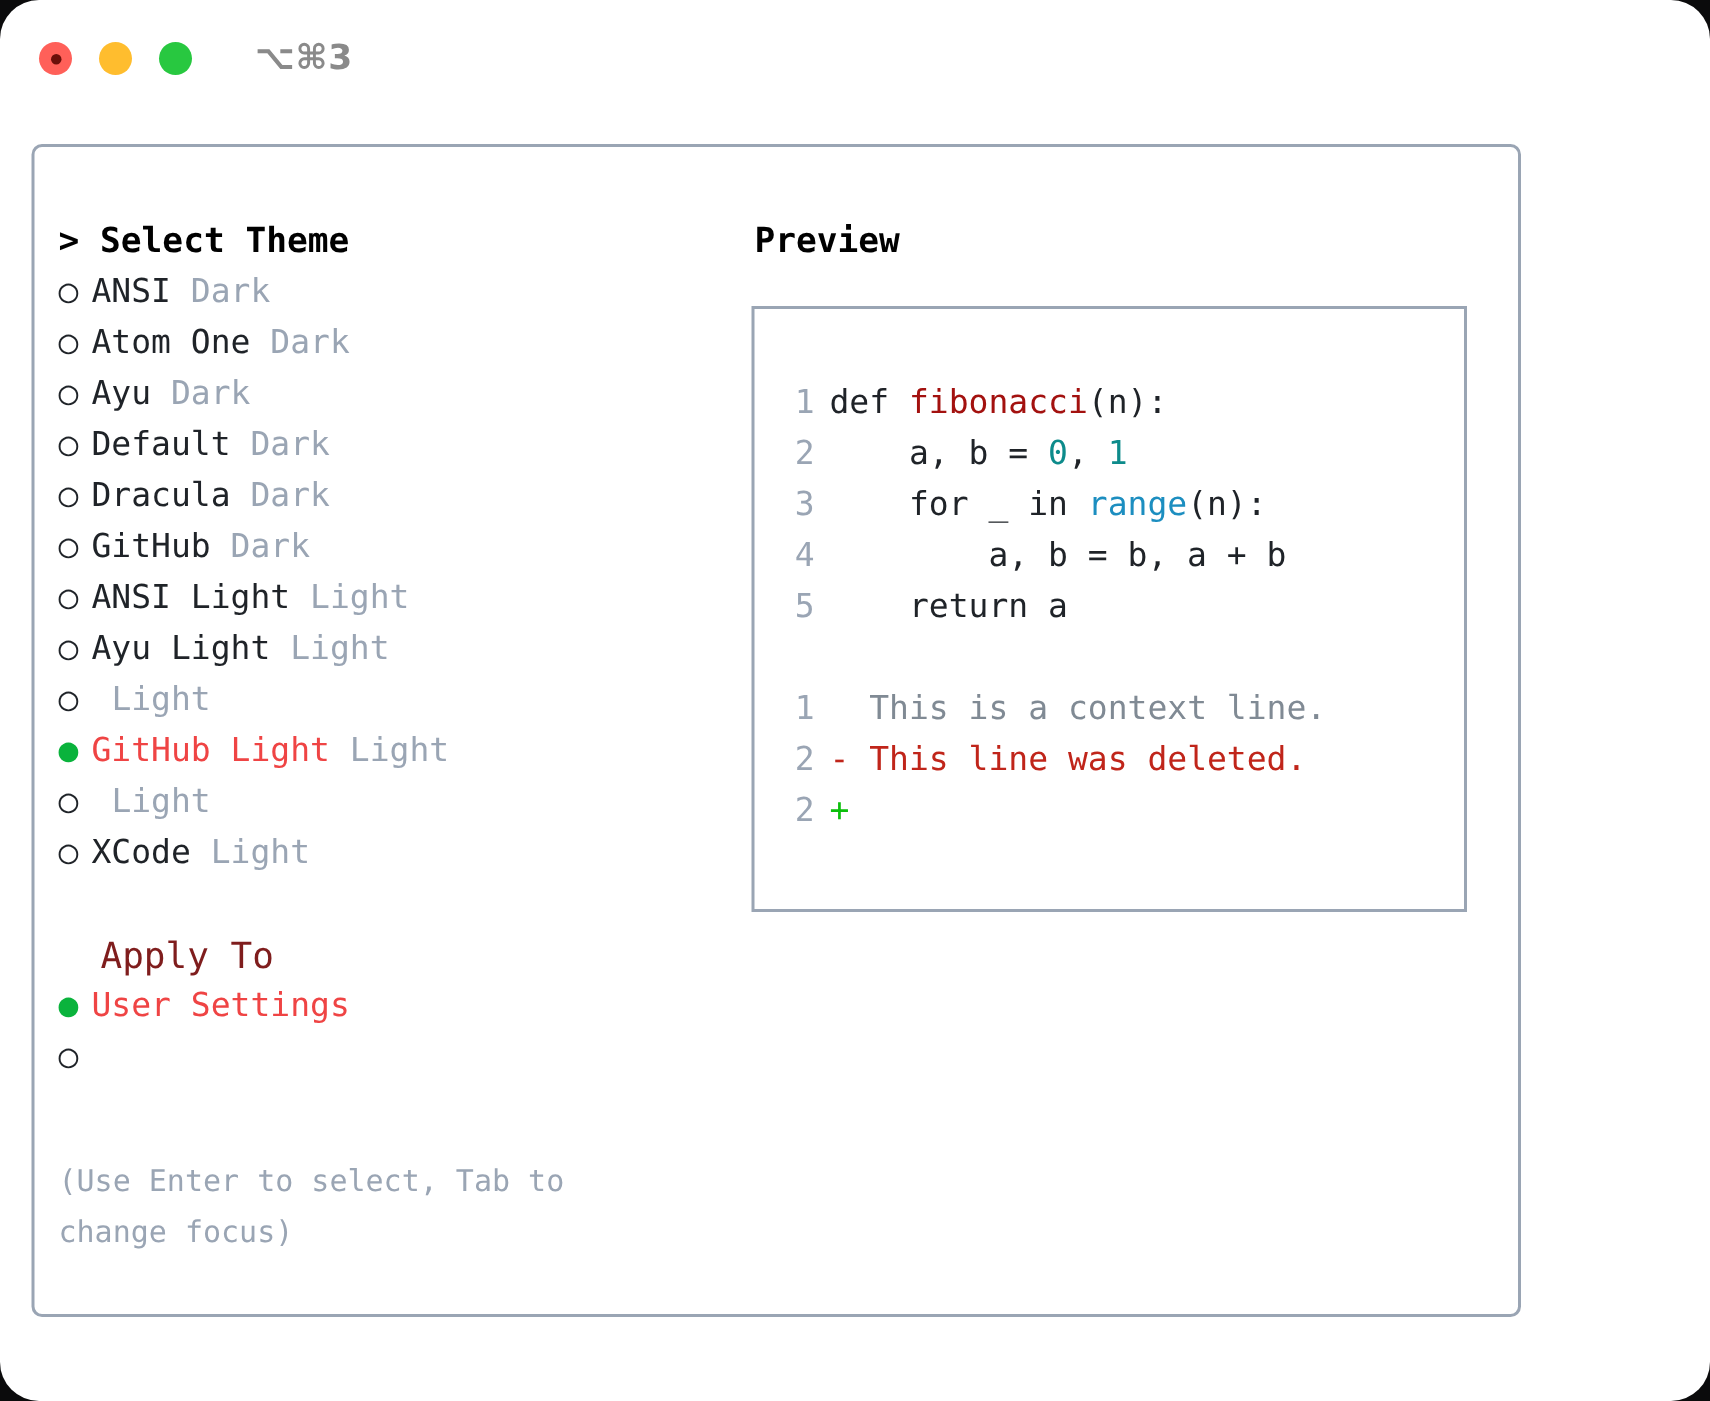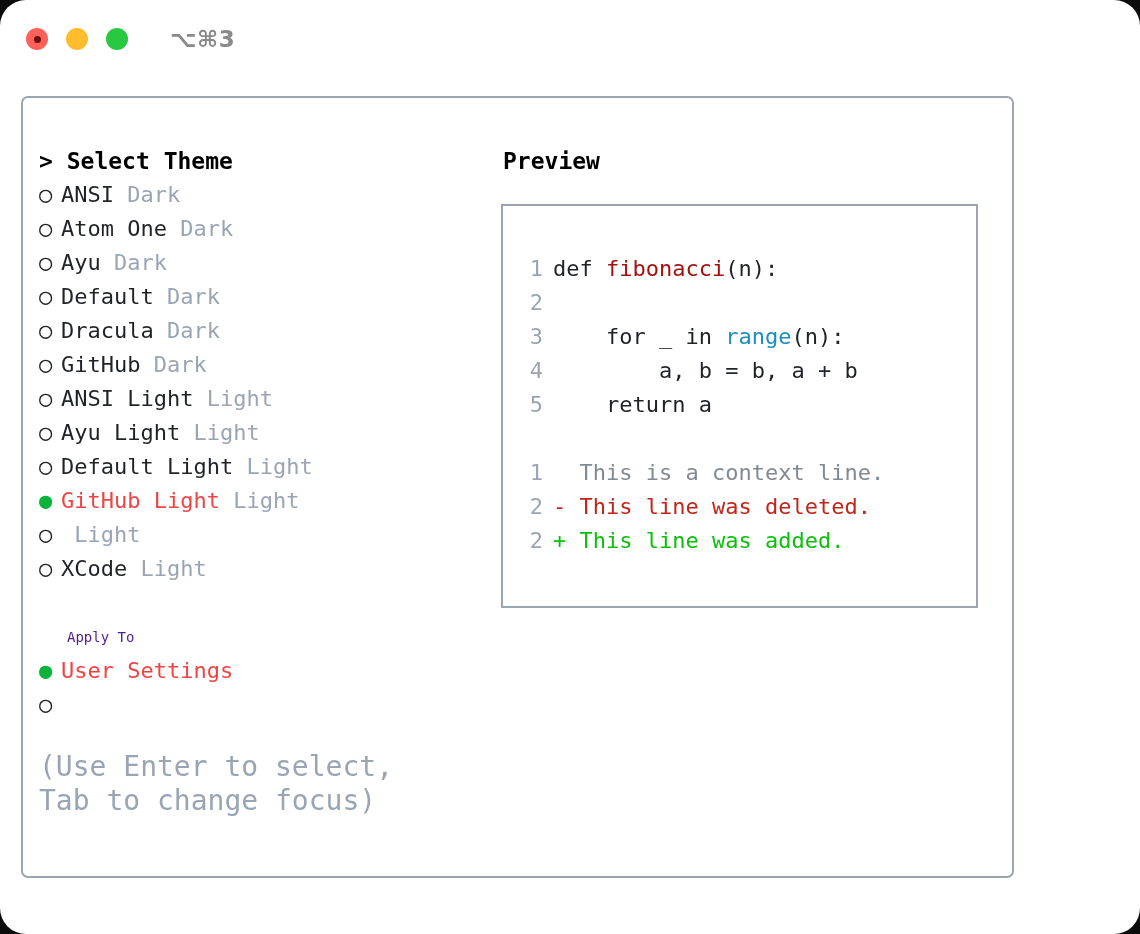--- a/index.html
+++ b/index.html
@@ -126,30 +126,30 @@
     flex: none;
   }
   .bullet.sel { color: #0ab33c; }
   .opt-label { color: #1f2328; }
   .opt-row.selected .opt-label { color: #ef4444; }
   .opt-suffix { color: #9aa5b4; }
 
   .spacer-row { height: 34px; }
 
   .subsection-title {
-    font-size: 14px;
-    line-height: 34px;
-    color: #4c1d95;
+    font-size: 24px;
+    line-height: 34px;
+    color: #7f1d1d;
     padding-left: 28px;
     white-space: pre;
   }
 
   .hint {
-    margin-top: 28px;
-    font-size: 28px;
+    margin-top: 48px;
+    font-size: 20px;
     line-height: 34px;
     color: #9aa5b4;
     width: 400px;
     white-space: pre-wrap;
   }
 
   
   .preview-title {
     font-size: 23px;
     font-weight: 700;
@@ -219,21 +219,21 @@
 
         <div id="theme-list">
             <div class="opt-row"><span class="bullet">○</span><span class="opt-label">ANSI</span><span> </span><span class="opt-suffix">Dark</span></div>
             <div class="opt-row"><span class="bullet">○</span><span class="opt-label">Atom One</span><span> </span><span class="opt-suffix">Dark</span></div>
             <div class="opt-row"><span class="bullet">○</span><span class="opt-label">Ayu</span><span> </span><span class="opt-suffix">Dark</span></div>
             <div class="opt-row"><span class="bullet">○</span><span class="opt-label">Default</span><span> </span><span class="opt-suffix">Dark</span></div>
             <div class="opt-row"><span class="bullet">○</span><span class="opt-label">Dracula</span><span> </span><span class="opt-suffix">Dark</span></div>
             <div class="opt-row"><span class="bullet">○</span><span class="opt-label">GitHub</span><span> </span><span class="opt-suffix">Dark</span></div>
             <div class="opt-row"><span class="bullet">○</span><span class="opt-label">ANSI Light</span><span> </span><span class="opt-suffix">Light</span></div>
             <div class="opt-row"><span class="bullet">○</span><span class="opt-label">Ayu Light</span><span> </span><span class="opt-suffix">Light</span></div>
-            <div class="opt-row"><span class="bullet">○</span><span class="opt-label">Default Light</span><span> </span><span class="opt-suffix">Light</span></div>
+            <div class="opt-row"><span class="bullet">○</span><span> </span><span class="opt-suffix">Light</span></div>
             <div class="opt-row selected"><span class="bullet sel">●</span><span class="opt-label">GitHub Light</span><span> </span><span class="opt-suffix">Light</span></div>
             <div class="opt-row"><span class="bullet">○</span><span> </span><span class="opt-suffix">Light</span></div>
             <div class="opt-row"><span class="bullet">○</span><span class="opt-label">XCode</span><span> </span><span class="opt-suffix">Light</span></div>
           </div>
 
         <div class="spacer-row"></div>
 
         <div class="subsection-title">Apply To</div>
 
         <div id="apply-list">
@@ -243,29 +243,29 @@
 
         <div class="hint">(Use Enter to select, Tab to change focus)</div>
       </div>
 
       <div class="col-right">
         <div class="preview-title">Preview</div>
 
         <div class="preview-box">
           <div id="code-block">
               <div class="code-line"><span class="lineno">1</span><span class="code-text"><span class="tok-plain">def </span><span class="tok-fn">fibonacci</span><span class="tok-plain">(n):</span></span></div>
-              <div class="code-line"><span class="lineno">2</span></div>
+              <div class="code-line"><span class="lineno">2</span><span class="code-text"><span class="tok-plain">    a, b = </span><span class="tok-num">0</span><span class="tok-plain">, </span><span class="tok-num">1</span></span></div>
               <div class="code-line"><span class="lineno">3</span><span class="code-text"><span class="tok-plain">    for _ in </span><span class="tok-call">range</span><span class="tok-plain">(n):</span></span></div>
               <div class="code-line"><span class="lineno">4</span><span class="code-text"><span class="tok-plain">        a, b = b, a + b</span></span></div>
               <div class="code-line"><span class="lineno">5</span><span class="code-text"><span class="tok-plain">    return a</span></span></div>
             </div>
           <div class="gap-lines"></div>
           <div id="diff-block">
               <div class="code-line"><span class="lineno">1</span><span class="diff-ctx"> </span><span class="diff-ctx"> This is a context line.</span></div>
               <div class="code-line"><span class="lineno">2</span><span class="diff-del">-</span><span class="diff-del"> This line was deleted.</span></div>
-              <div class="code-line"><span class="lineno">2</span><span class="diff-add">+</span><span class="diff-add"> This line was added.</span></div>
+              <div class="code-line"><span class="lineno">2</span><span class="diff-add">+</span></div>
             </div>
         </div>
       </div>
 
     </div>
   </div>
 </div>
 
 </body></html>

